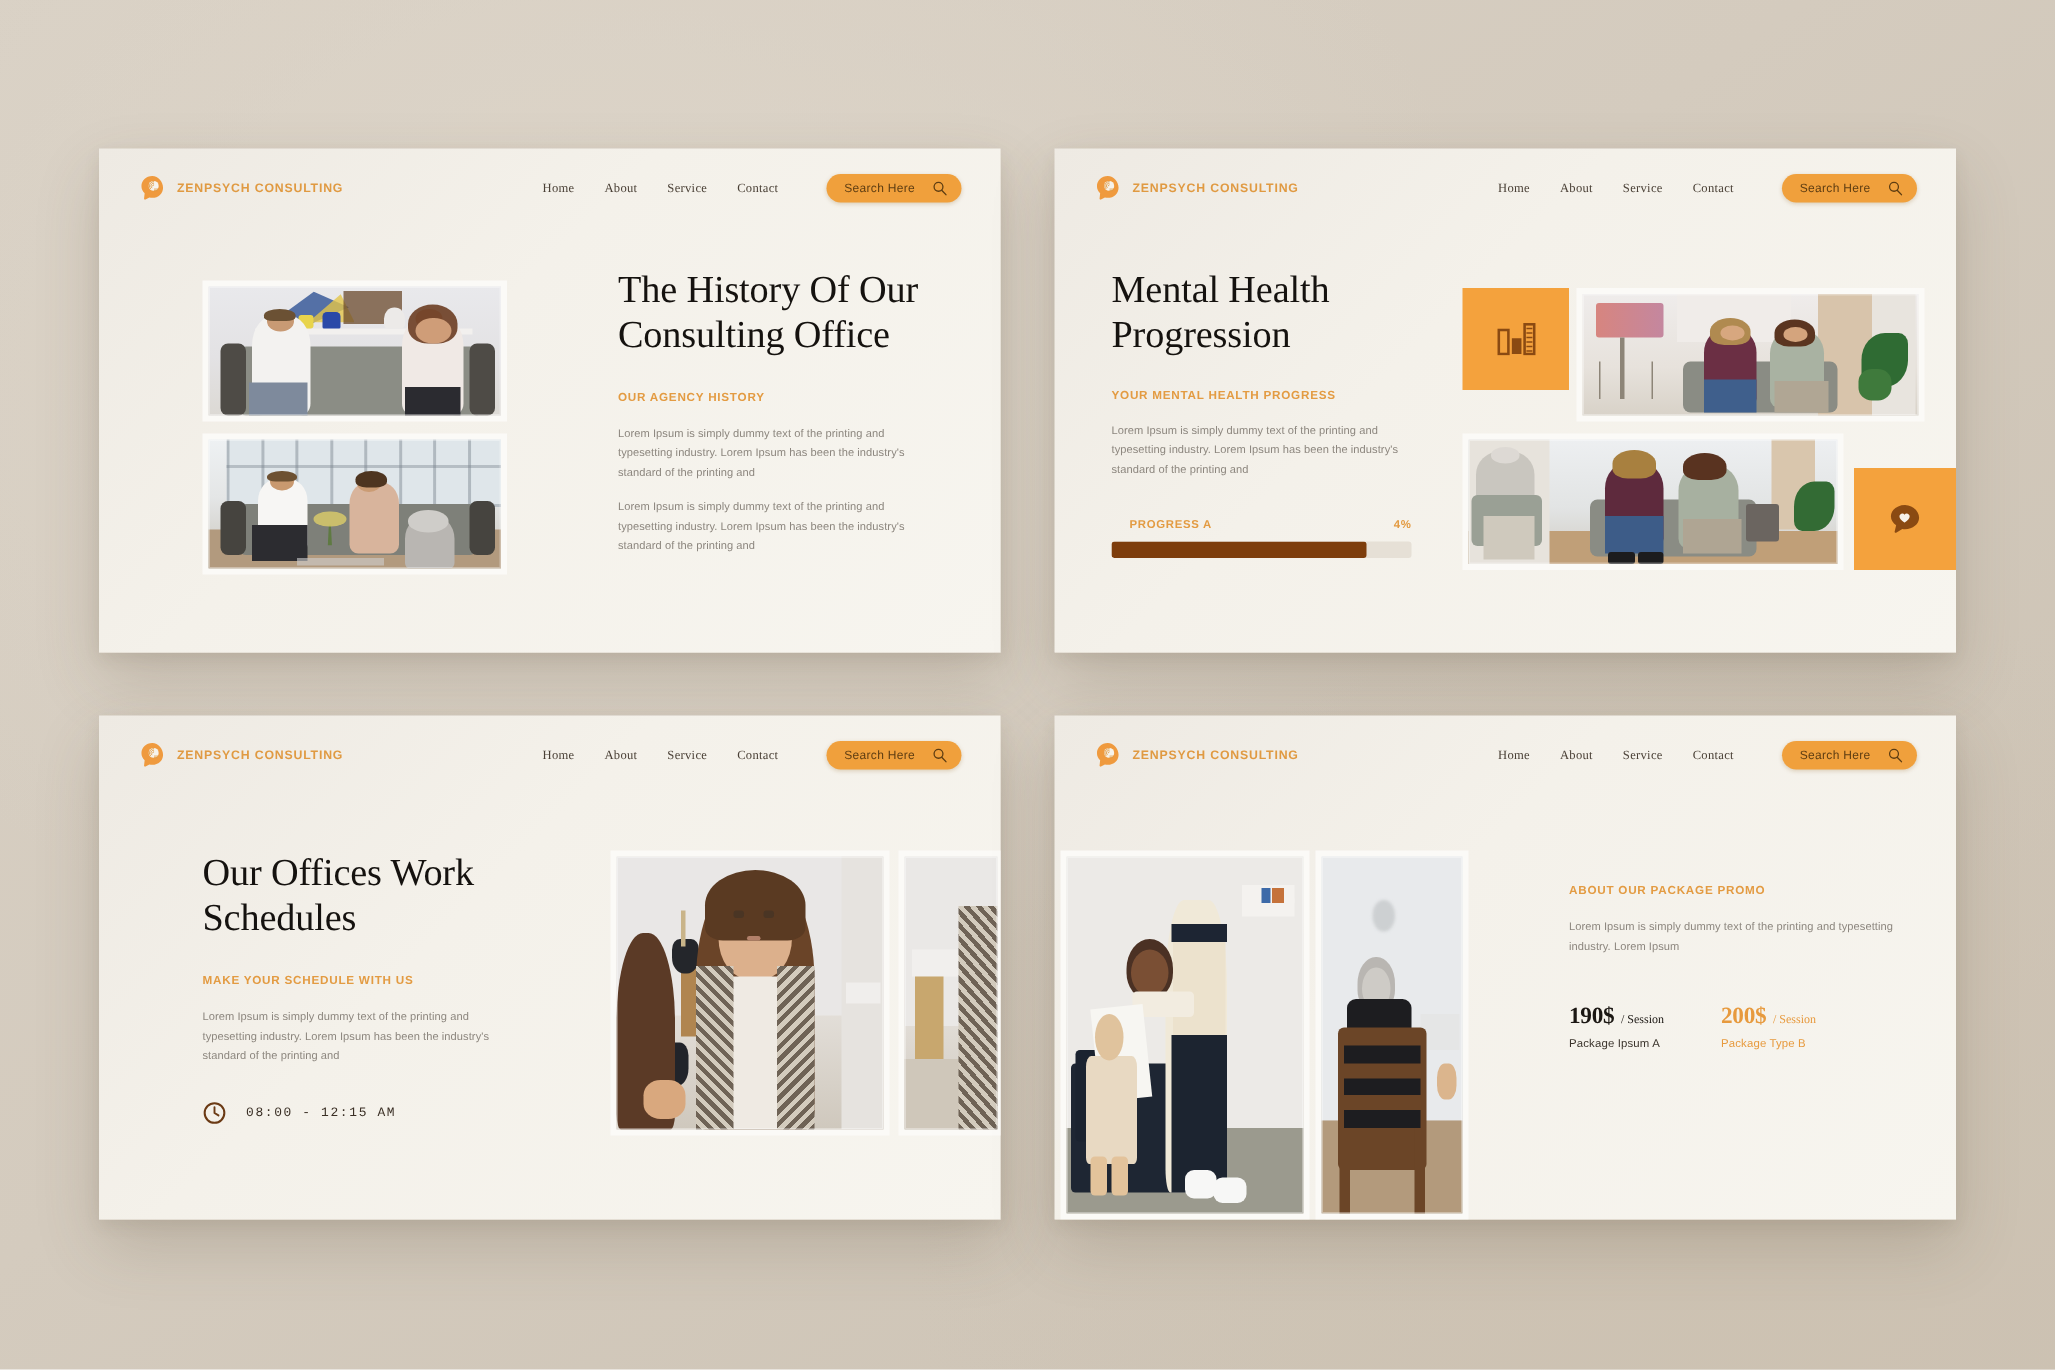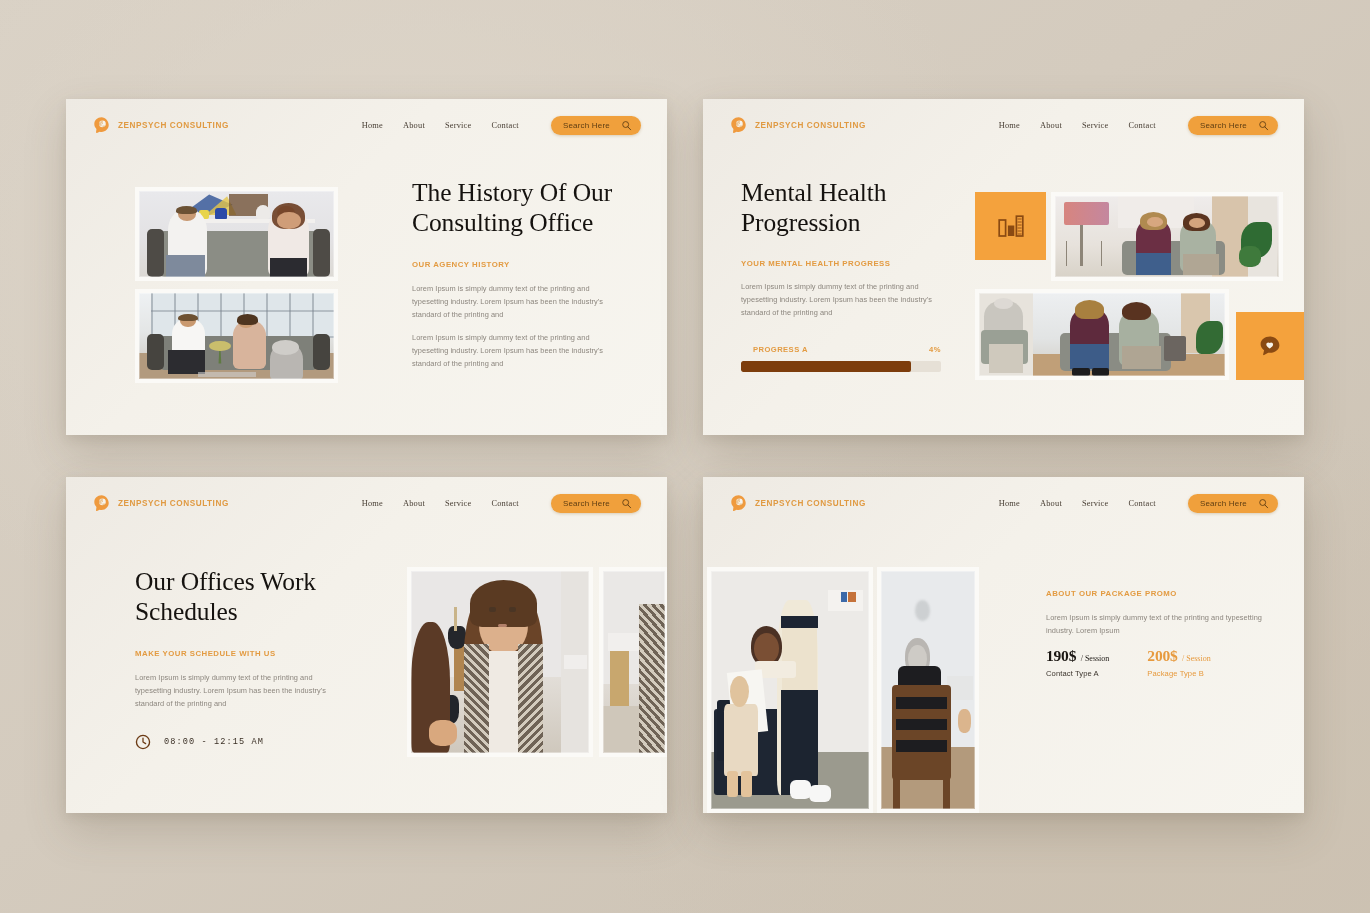--- a/index.html
+++ b/index.html
@@ -471,27 +471,27 @@
       <div style="position:absolute;left:13%;top:76%;width:7%;height:24%;background:#6b4527"></div>
       <div style="position:absolute;left:66%;top:76%;width:7%;height:24%;background:#6b4527"></div>
       <div style="position:absolute;right:4%;top:58%;width:14%;height:10%;background:#dbb58d;border-radius:40%"></div>
     </div>
   </div>
 
   <div style="position:absolute;left:343px;top:90px;width:218px;">
     <div class="eyebrow" style="margin-top:22px">ABOUT OUR PACKAGE PROMO</div>
     <p class="para" style="margin-top:14px">Lorem Ipsum is simply dummy text of the printing and typesetting industry. Lorem Ipsum</p>
 
-    <div class="price-row" style="margin-top:10px">
+    <div class="price-row" style="margin-top:32px">
       <div class="pk-a">
         <div>
           <span class="price-amt">190$</span>
           <span class="price-per">/ Session</span>
         </div>
-        <div class="price-type">Contact Type A</div>
+        <div class="price-type">Package Ipsum A</div>
       </div>
       <div class="pk-b">
         <div>
           <span class="price-amt">200$</span>
           <span class="price-per">/ Session</span>
         </div>
         <div class="price-type">Package Type B</div>
       </div>
     </div>
   </div>

